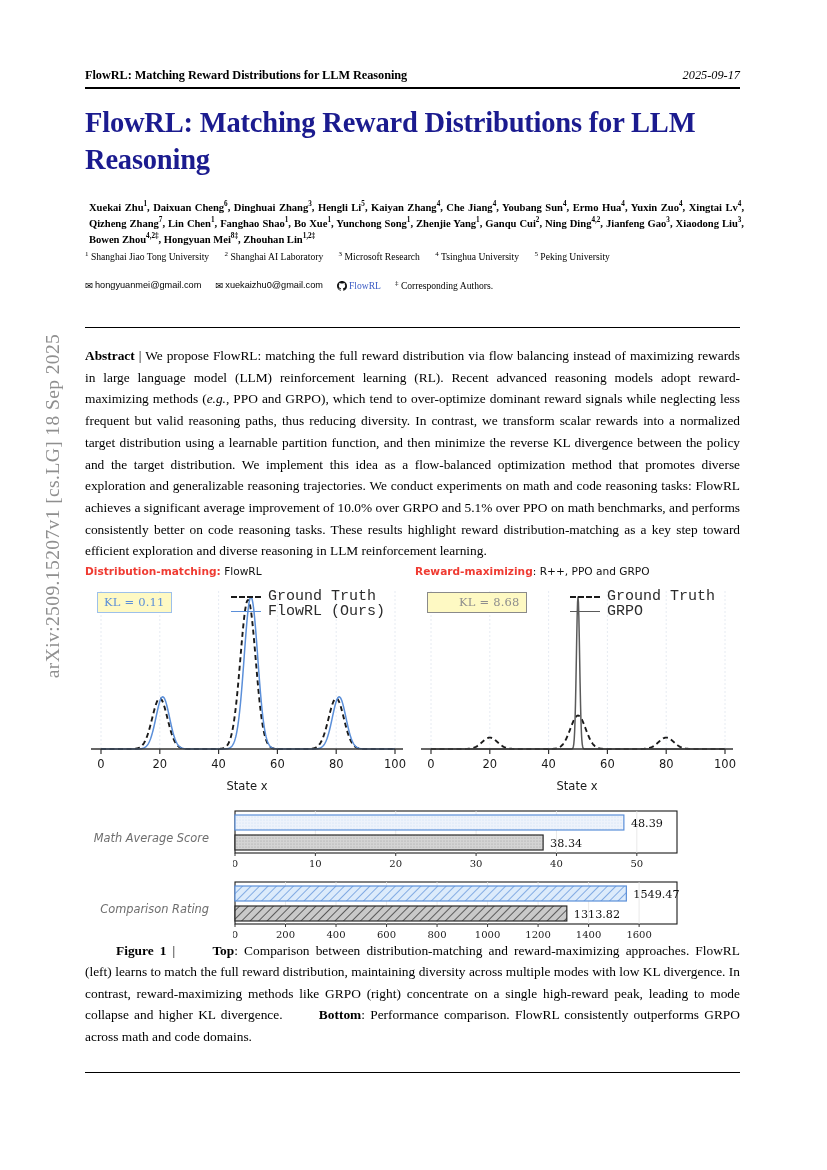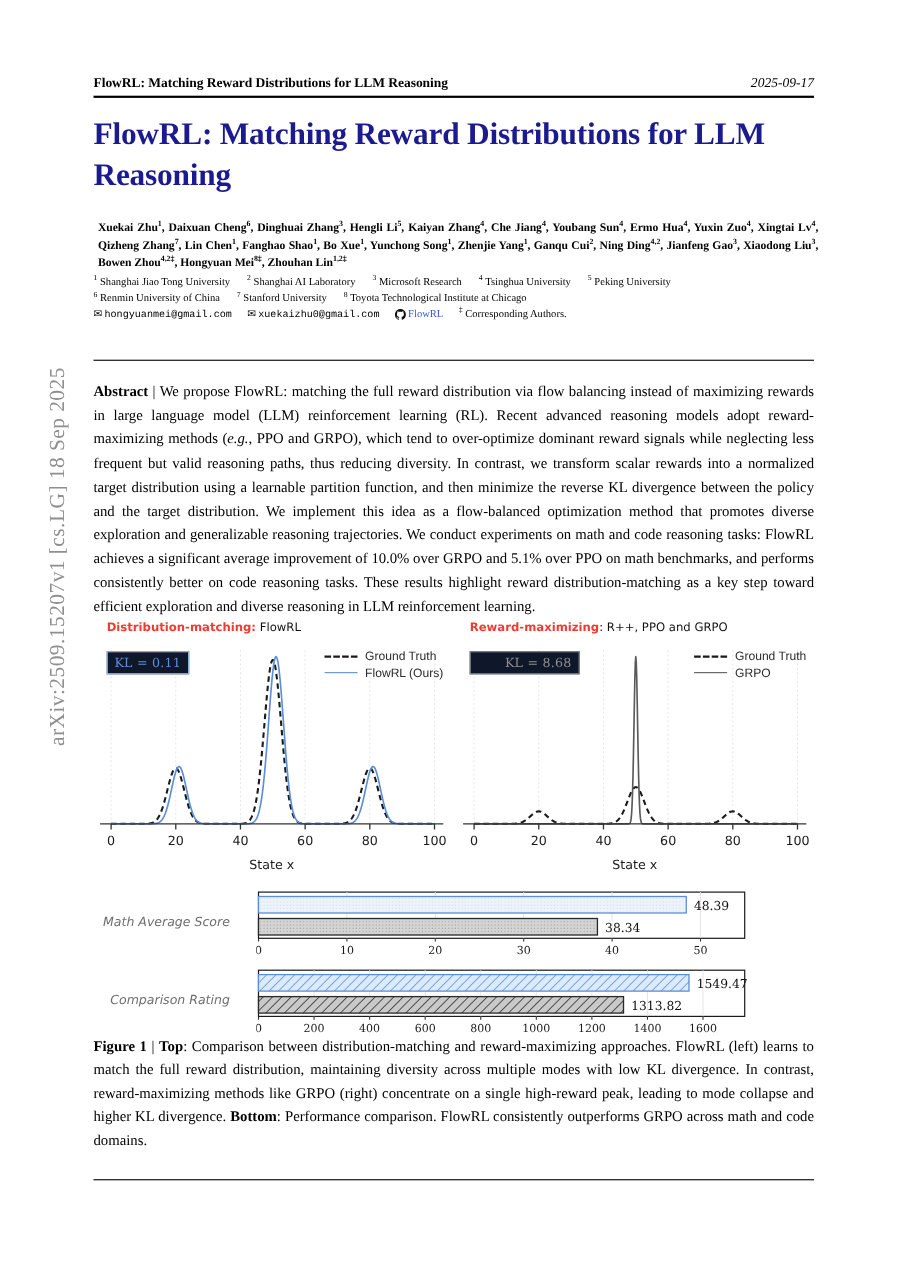--- a/index.html
+++ b/index.html
@@ -73,21 +73,21 @@
   .affils .aff { white-space: nowrap; margin-top: 41px; }
   .affils sup { font-size: 7px; vertical-align: super; line-height: 0; }
   .aff-row { margin-bottom: 1px; }
   .aff-sep { display: inline-block; width: 13px; }
 
   .contact {
     position: absolute; left: 0; top: 279px; width: 655px;
     font-size: 9.6px; line-height: 1.5;
     display: flex; align-items: center;
   }
-  .contact .mono { font-family: Liberation Mono, monospace; font-size: 9.2px; }
+  .contact .mono { font-family: Liberation Sans, sans-serif; font-size: 9.2px; }
   .contact .gap { display: inline-block; width: 14px; }
   .contact .link { color: #3b5bc4; }
   .contact sup { font-size: 7px; vertical-align: super; line-height: 0; }
   .mail-ico { font-size: 9.5px; margin-right: 2px; }
   .gh-ico { display:inline-block; width: 10px; height: 10px; vertical-align: -1px; margin-right: 2px;}
 
   
   .rule-abs-top {
     position: absolute; left: 0; top: 327px; width: 655px; height: 1.4px; background: #000;
   }
@@ -99,42 +99,42 @@
   .abstract b { font-weight: bold; }
   .abstract i { font-style: italic; }
 
   
   .figure { position: absolute; left: 0; top: 565px; width: 655px; }
 
   .dist-row { display: flex; gap: 6px; }
   .dist-panel { width: 324px; position: relative; }
   .panel-title {
     font-family: "DejaVu Sans", sans-serif;
-    font-size: 10.6px; margin-left: 12px; margin-bottom: 4px;
+    font-size: 10.6px; margin-left: 0; margin-bottom: 4px;
     white-space: nowrap;
   }
   .panel-title .accent { color: #ef3b32; font-weight: bold; }
   .panel-title .plain { color: #111; }
 
   .klbox {
     position: absolute; left: 12px; top: 27px;
     font-family: "DejaVu Serif", serif;
     font-size: 11.5px;
     padding: 2px 6px 3px 6px;
     border: 1.2px solid #9dc0ea;
     color: #5b8fd9;
-    background: #0f172a;
+    background: #fef9c3;
     letter-spacing: 0.2px;
   }
   .klbox.gray { border-color: #8a8a8a; color: #8e8e8e; padding-left: 31px; }
 
   .legend {
-    position: absolute; right: 6px; top: 24px;
-    font-family: Liberation Sans, sans-serif;
-    font-size: 11px; color: #2b2b2b;
+    position: absolute; right: 24px; top: 24px;
+    font-family: Liberation Mono, monospace;
+    font-size: 15px; color: #2b2b2b;
   }
   .legend-row { display: flex; align-items: center; gap: 7px; height: 15px; }
   .lg-swatch { width: 30px; height: 9px; position: relative; }
   .lg-dash::before {
     content: ""; position: absolute; left: 0; top: 4px; width: 30px; height: 0;
     border-top: 2px dashed #1a1a1a;
   }
   .lg-solid-blue::before {
     content: ""; position: absolute; left: 0; top: 4px; width: 30px; height: 0;
     border-top: 1.6px solid #5b8fd9;
@@ -159,21 +159,21 @@
     font-style: italic; font-size: 11.4px; color: #6e6e6e;
     white-space: nowrap;
   }
   .bar-svg { display: block; }
 
   
   .caption {
     position: absolute; left: 0; top: 940px; width: 655px;
     font-size: 13.4px; line-height: 1.6; text-align: justify;
   }
-  .caption b { font-weight: bold; }
+  .caption b { font-weight: bold; margin-left: 31px; }
 
   .rule-bottom {
     position: absolute; left: 0; top: 1072px; width: 655px; height: 1.4px; background: #000;
   }
 </style>
 </head>
 <body>
 
 <div class="arxiv-stamp">arXiv:2509.15207v1  [cs.LG]  18 Sep 2025</div>
 
@@ -189,25 +189,20 @@
 
   <div class="authors">Xuekai Zhu<sup>1</sup>, Daixuan Cheng<sup>6</sup>, Dinghuai Zhang<sup>3</sup>, Hengli Li<sup>5</sup>, Kaiyan Zhang<sup>4</sup>, Che Jiang<sup>4</sup>, Youbang Sun<sup>4</sup>, Ermo Hua<sup>4</sup>, Yuxin Zuo<sup>4</sup>, Xingtai Lv<sup>4</sup>, Qizheng Zhang<sup>7</sup>, Lin Chen<sup>1</sup>, Fanghao Shao<sup>1</sup>, Bo Xue<sup>1</sup>, Yunchong Song<sup>1</sup>, Zhenjie Yang<sup>1</sup>, Ganqu Cui<sup>2</sup>, Ning Ding<sup>4,2</sup>, Jianfeng Gao<sup>3</sup>, Xiaodong Liu<sup>3</sup>, Bowen Zhou<sup>4,2‡</sup>, Hongyuan Mei<sup>8‡</sup>, Zhouhan Lin<sup>1,2‡</sup></div>
 
   <div class="affils">
     <div class="aff-row">
       <span class="aff"><sup>1</sup> <span>Shanghai Jiao Tong University</span></span><span class="aff-sep"></span>
       <span class="aff"><sup>2</sup> <span>Shanghai AI Laboratory</span></span><span class="aff-sep"></span>
       <span class="aff"><sup>3</sup> <span>Microsoft Research</span></span><span class="aff-sep"></span>
       <span class="aff"><sup>4</sup> <span>Tsinghua University</span></span><span class="aff-sep"></span>
       <span class="aff"><sup>5</sup> <span>Peking University</span></span>
-    </div>
-    <div class="aff-row">
-      <span class="aff"><sup>6</sup> <span>Renmin University of China</span></span><span class="aff-sep"></span>
-      <span class="aff"><sup>7</sup> <span>Stanford University</span></span><span class="aff-sep"></span>
-      <span class="aff"><sup>8</sup> <span>Toyota Technological Institute at Chicago</span></span>
     </div>
   </div>
 
   <div class="contact">
     <span class="mail-ico">✉</span>
       <span class="mono">hongyuanmei@gmail.com</span>
     <span class="gap"></span>
     <span class="mail-ico">✉</span>
       <span class="mono">xuekaizhu0@gmail.com</span>
     <span class="gap"></span>

